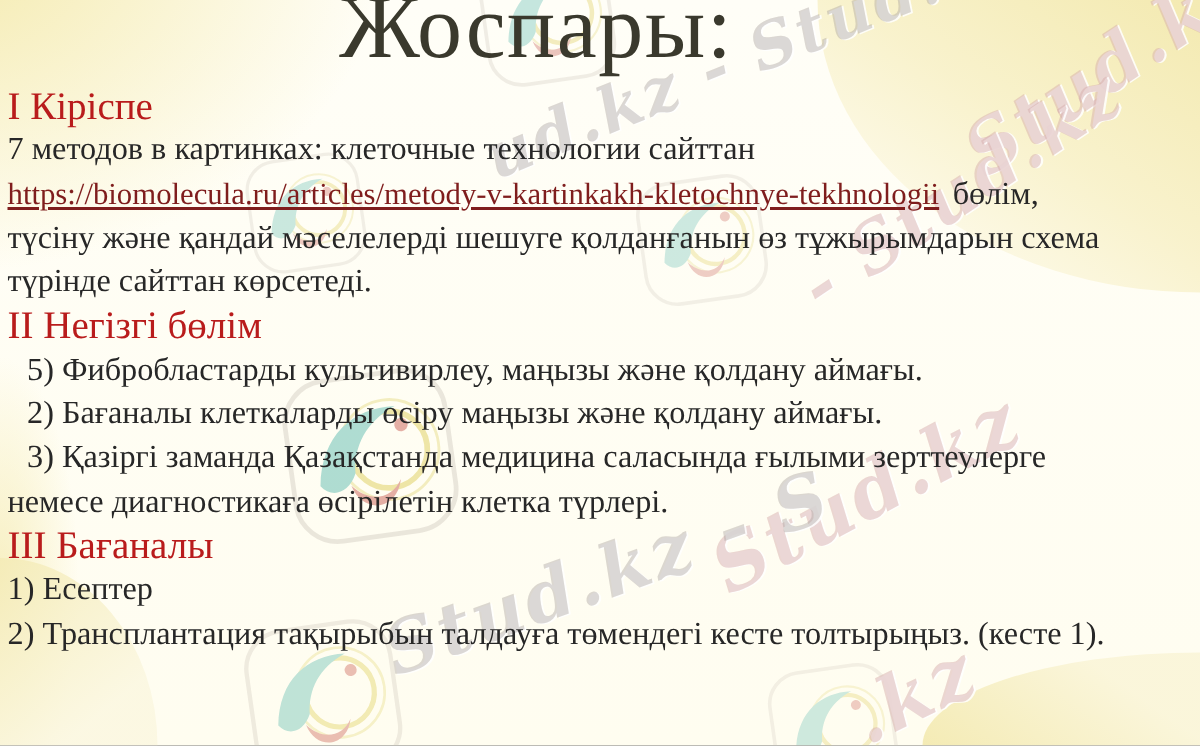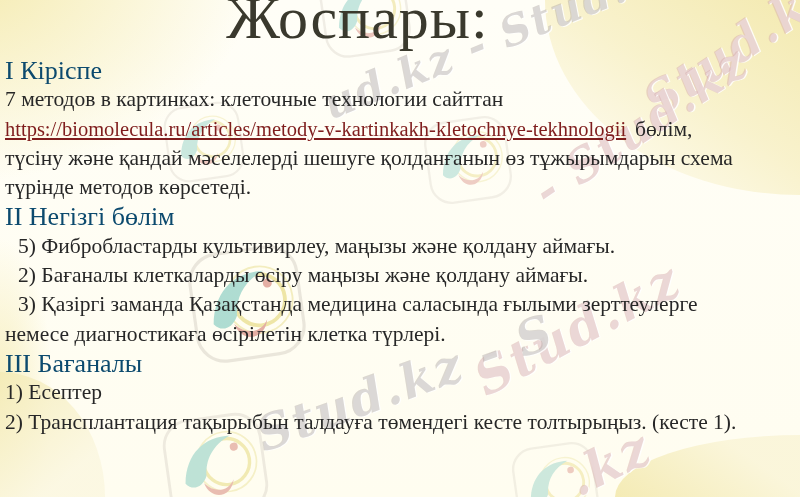--- a/index.html
+++ b/index.html
@@ -57,21 +57,21 @@
     font-size:60px;line-height:56px;font-weight:normal;
     color:#3a392d;
     letter-spacing:1px;
   }
   .line{
     height:29.3px;line-height:29.3px;
     white-space:nowrap;
     color:#272727;
   }
   .line.p{font-size:21.5px;}
-  .line.h{font-size:26px;color:#0c4a6e;}
+  .line.h{font-size:26px;color:#b91c1c;}
   .line.indent{padding-left:13px;}
   .link{
     font-size:20.5px;
     color:#7f1d1d;
     text-decoration:underline;
     cursor:pointer;
   }
   .link-suffix{font-size:21.5px;padding-left:9px;}
 </style>
 </head>
@@ -144,21 +144,21 @@
     <h1 class="title">Жоспары:</h1>
 
     <div class="line h">I Кіріспе</div>
     <div class="line p">7 методов в картинках: клеточные технологии сайттан</div>
 
     <div class="line p">
       <a class="link">https://biomolecula.ru/articles/metody-v-kartinkakh-kletochnye-tekhnologii</a><span class="link-suffix">бөлім,</span>
     </div>
 
     <div class="line p">түсіну және қандай мәселелерді шешуге қолданғанын өз тұжырымдарын схема</div>
-    <div class="line p">түрінде методов көрсетеді.</div>
+    <div class="line p">түрінде сайттан көрсетеді.</div>
 
     <div class="line h">II Негізгі бөлім</div>
     <div class="line p indent">5) Фибробластарды культивирлеу, маңызы және қолдану аймағы.</div>
     <div class="line p indent">2) Бағаналы клеткаларды өсіру маңызы және қолдану аймағы.</div>
     <div class="line p indent">3) Қазіргі заманда Қазақстанда медицина саласында ғылыми зерттеулерге</div>
     <div class="line p">немесе диагностикаға өсірілетін клетка түрлері.</div>
 
     <div class="line h">III Бағаналы</div>
     <div class="line p">1) Есептер</div>
     <div class="line p">2) Трансплантация тақырыбын талдауға төмендегі кесте толтырыңыз. (кесте 1).</div>

